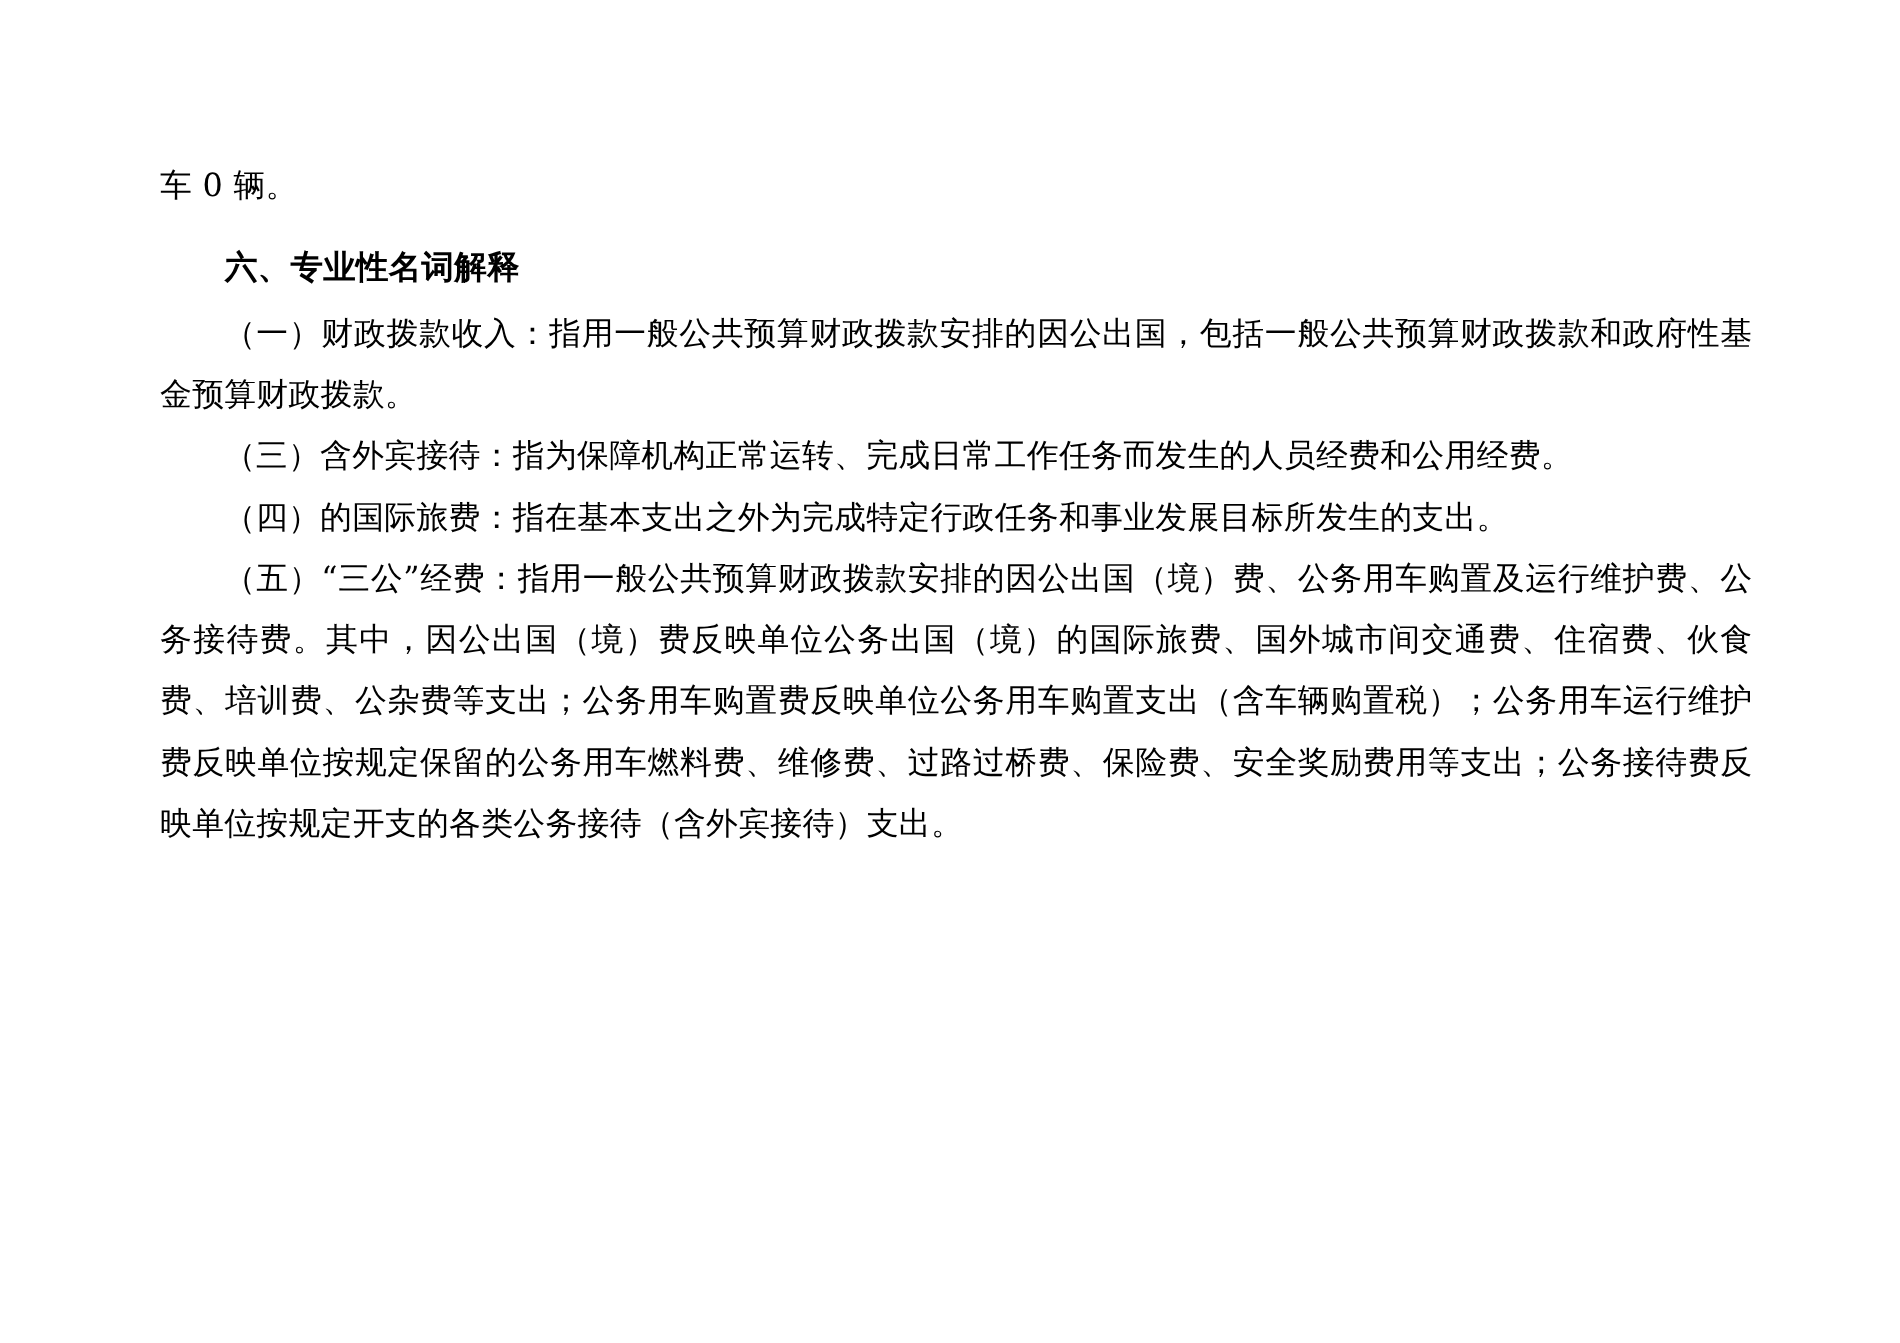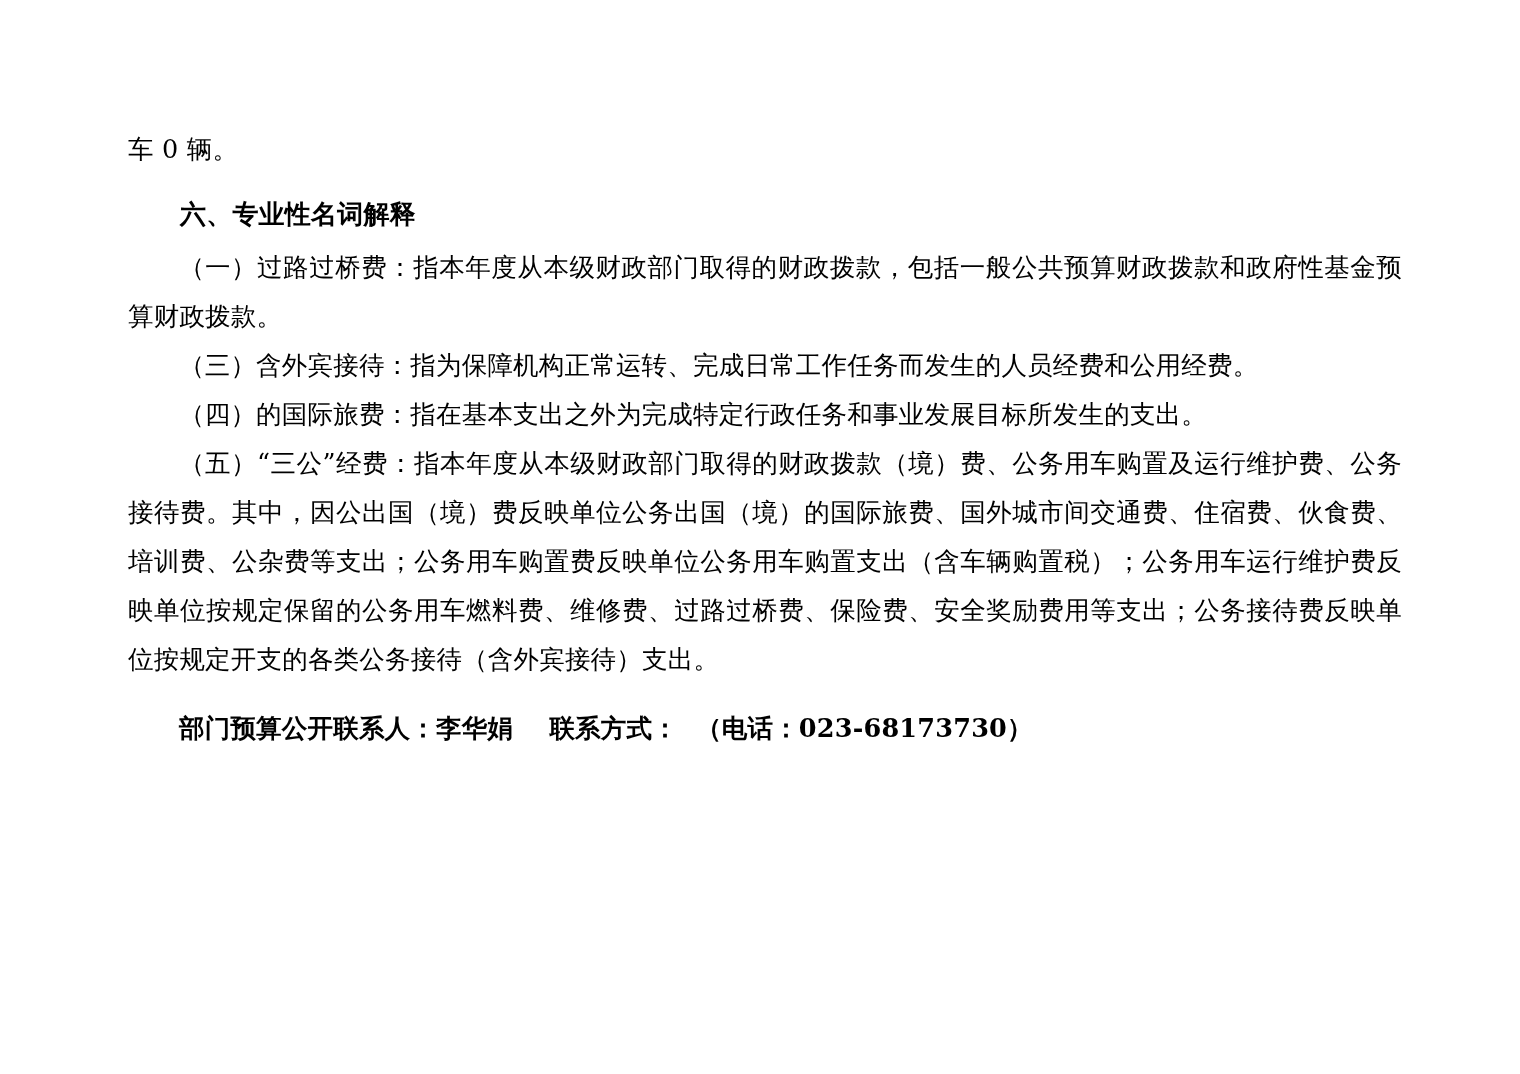--- a/index.html
+++ b/index.html
@@ -55,26 +55,25 @@
 <body>
 
 <div class="page">
 
   <div class="doc-body">
 
     <p class="para line-continued" style="text-indent:0;">车 0 辆。</p>
 
     <p class="heading">六、专业性名词解释</p>
 
-    <p class="para">（一）过路过桥费：指本年度从本级财政部门取得的财政拨款，包括一般公共预算财政拨款和政府性基金预算财政拨款。</p>
+    <p class="para">（一）财政拨款收入：指用一般公共预算财政拨款安排的因公出国，包括一般公共预算财政拨款和政府性基金预算财政拨款。</p>
 
 
     <p class="para">（三）含外宾接待：指为保障机构正常运转、完成日常工作任务而发生的人员经费和公用经费。</p>
 
     <p class="para">（四）的国际旅费：指在基本支出之外为完成特定行政任务和事业发展目标所发生的支出。</p>
 
-    <p class="para">（五）“三公”经费：指本年度从本级财政部门取得的财政拨款（境）费、公务用车购置及运行维护费、公务接待费。其中，因公出国（境）费反映单位公务出国（境）的国际旅费、国外城市间交通费、住宿费、伙食费、培训费、公杂费等支出；公务用车购置费反映单位公务用车购置支出（含车辆购置税）；公务用车运行维护费反映单位按规定保留的公务用车燃料费、维修费、过路过桥费、保险费、安全奖励费用等支出；公务接待费反映单位按规定开支的各类公务接待（含外宾接待）支出。</p>
+    <p class="para">（五）“三公”经费：指用一般公共预算财政拨款安排的因公出国（境）费、公务用车购置及运行维护费、公务接待费。其中，因公出国（境）费反映单位公务出国（境）的国际旅费、国外城市间交通费、住宿费、伙食费、培训费、公杂费等支出；公务用车购置费反映单位公务用车购置支出（含车辆购置税）；公务用车运行维护费反映单位按规定保留的公务用车燃料费、维修费、过路过桥费、保险费、安全奖励费用等支出；公务接待费反映单位按规定开支的各类公务接待（含外宾接待）支出。</p>
 
-    <p class="contact">部门预算公开联系人：李华娟    联系方式：  （电话：023-68173730）</p>
 
   </div>
 
 </div>
 
 </body></html>

